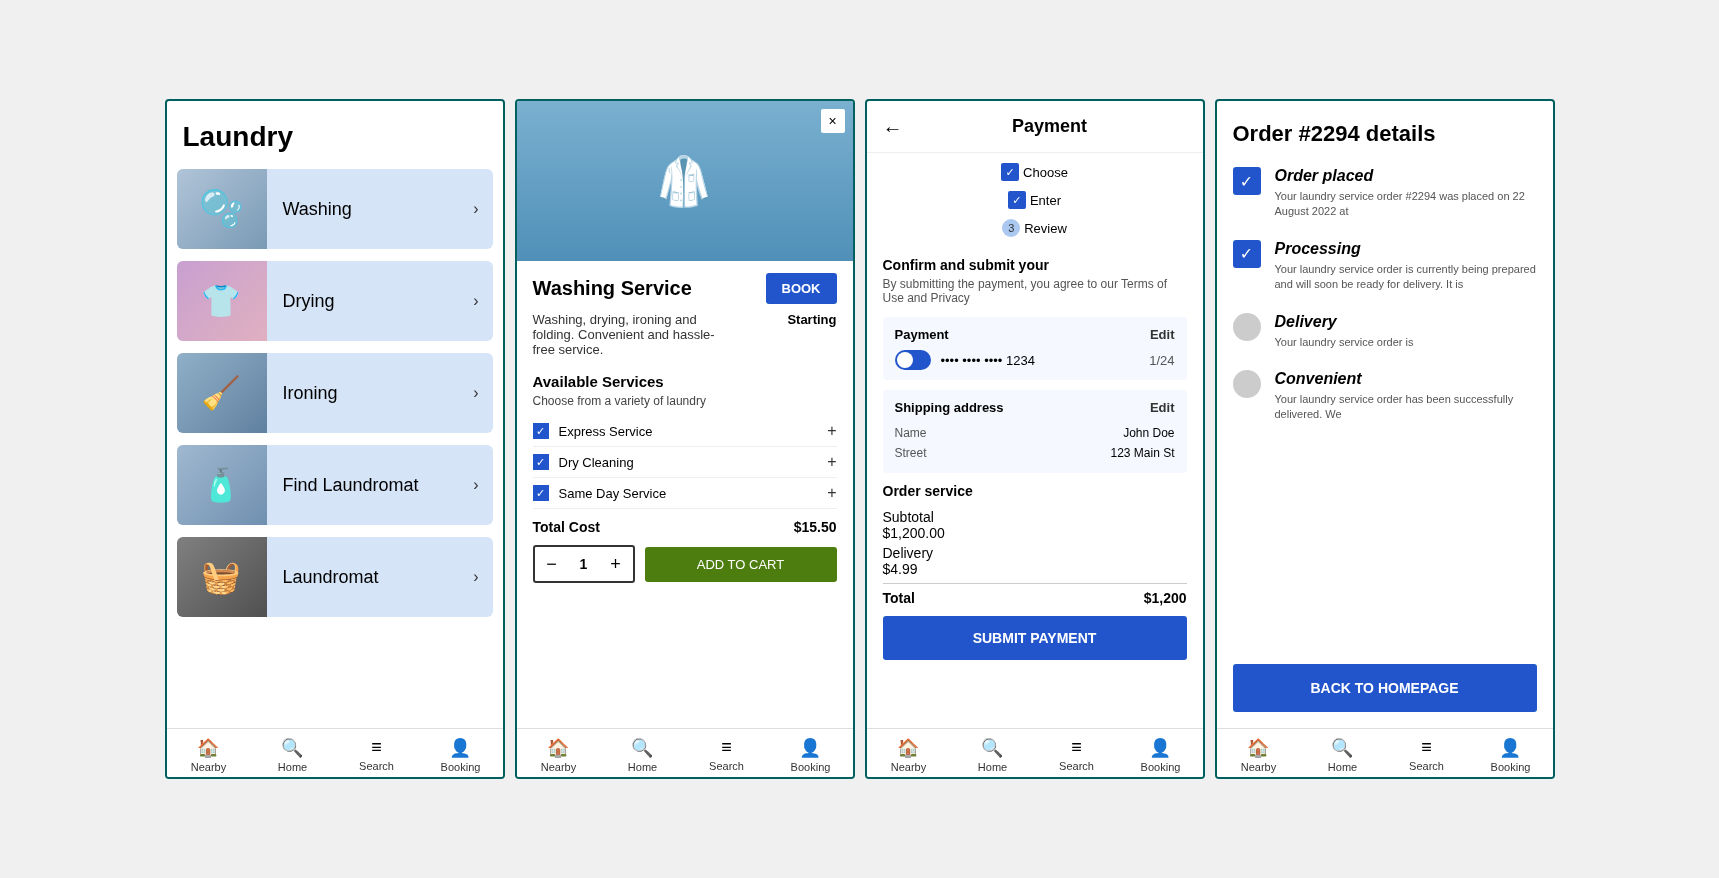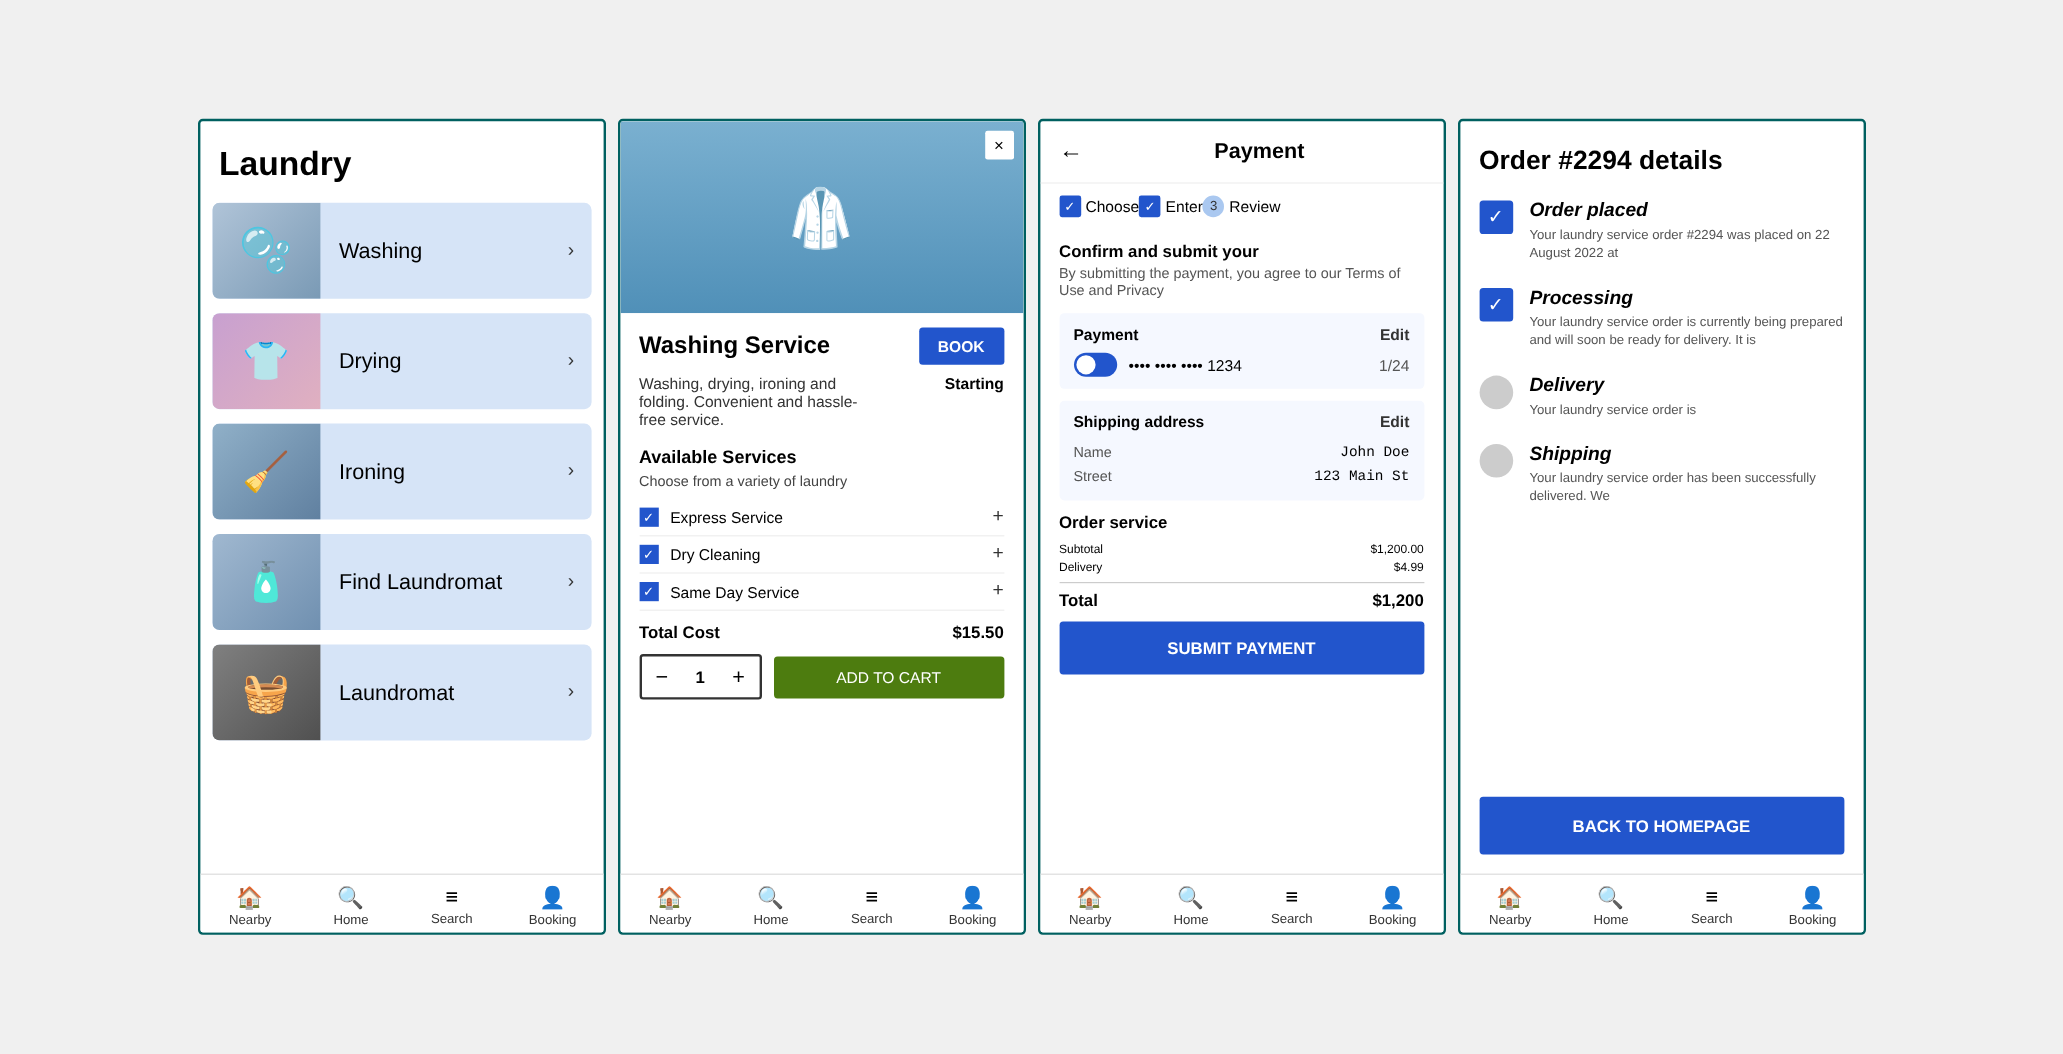--- a/index.html
+++ b/index.html
@@ -246,20 +246,22 @@
     .s3-title {
       flex: 1;
       text-align: center;
       font-size: 18px;
       font-weight: bold;
     }
     .s3-steps {
       display: flex;
       align-items: center;
       padding: 10px 16px;
+      gap: 10px;
+      flex-direction: column;
     }
     .s3-step {
       display: flex;
       align-items: center;
       gap: 4px;
       font-size: 13px;
     }
     .s3-step-check {
       width: 18px;
       height: 18px;
@@ -351,32 +353,32 @@
       display: flex;
       justify-content: space-between;
       font-size: 12px;
       padding: 3px 0;
     }
     .s3-address-label {
       color: #555;
     }
     .s3-address-val {
       font-weight: 500;
-      font-family: Liberation Mono, monospace;
     }
     .s3-summary-title {
       font-size: 14px;
       font-weight: bold;
       margin-bottom: 8px;
     }
     .s3-summary-row {
       display: flex;
       justify-content: space-between;
-      font-size: 10px;
+      font-size: 14px;
       padding: 2px 0;
+      flex-direction: column;
     }
     .s3-summary-total {
       display: flex;
       justify-content: space-between;
       font-size: 14px;
       font-weight: bold;
       padding: 6px 0 0;
       border-top: 1px solid #ccc;
       margin-top: 4px;
     }
@@ -727,21 +729,21 @@
           <div class="s4-step-title">Delivery</div>
           <div class="s4-step-desc">Your laundry service order is</div>
         </div>
       </div>
 
       <div class="s4-step">
         <div class="s4-step-icon">
           <div class="s4-step-icon-circle"></div>
         </div>
         <div class="s4-step-body">
-          <div class="s4-step-title">Shipping</div>
+          <div class="s4-step-title">Convenient</div>
           <div class="s4-step-desc">Your laundry service order has been successfully delivered. We</div>
         </div>
       </div>
     </div>
 
     <button class="s4-back-btn">BACK TO HOMEPAGE</button>
 
     <div class="bottom-nav">
       <div class="nav-item">
         <span class="nav-icon">🏠</span>

